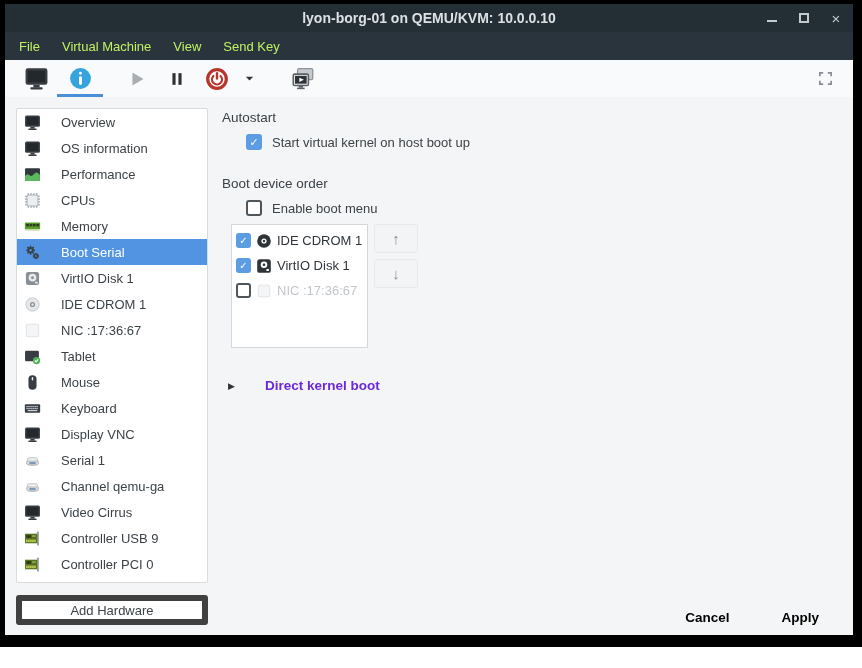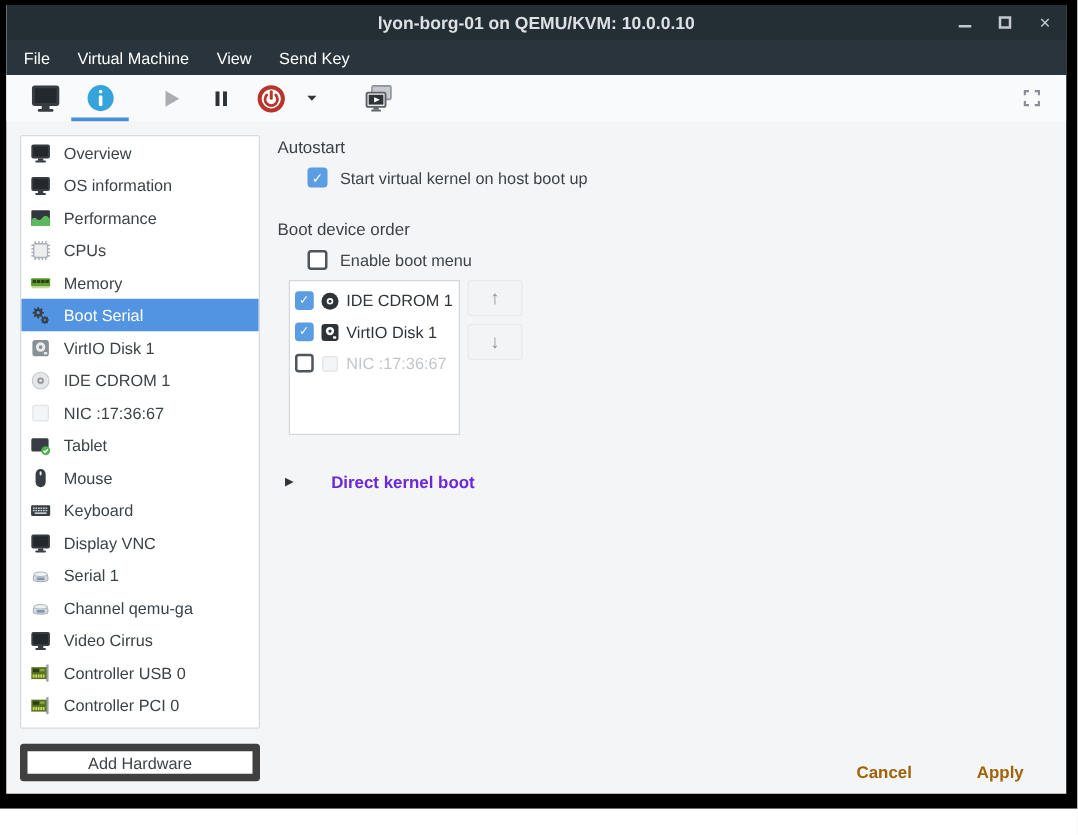--- a/index.html
+++ b/index.html
@@ -11,34 +11,34 @@
   .titlebar { flex: 0 0 28px; background: #242e35; display: flex; align-items: center; position: relative; }
   .title { flex: 1; text-align: center; color: #dde1e4; font-weight: bold; font-size: 14px; }
   .win-controls { position: absolute; right: 10px; top: 0; height: 28px; display: flex; gap: 18px; align-items: center; }
   .wc { width: 14px; height: 14px; display: flex; align-items: center; justify-content: center; color: #c3c9cd; }
   .wc-min { width: 10px; height: 2px; background: #c3c9cd; margin-top: 6px; }
   .wc-max { width: 10px; height: 10px; border: 2px solid #c3c9cd; }
   .wc-close { font-size: 15px; line-height: 1; }
 
   
   .menubar { flex: 0 0 28px; background: #2a343c; display: flex; align-items: center; padding-left: 6px; }
-  .menu-item { color: #ffffff; font-size: 13px; padding: 0 8px; margin-right: 6px; }
+  .menu-item { color: #bef264; font-size: 13px; padding: 0 8px; margin-right: 6px; }
 
   
   .toolbar { flex: 0 0 37px; background: #f9fafb; display: flex; align-items: center; padding: 0 10px; }
   .tb-btn { height: 37px; display: flex; align-items: center; justify-content: center; border-bottom: 3px solid transparent; padding-top: 3px; }
   .tb-btn svg { display: block; }
   .tb-btn.active { border-bottom-color: #4a90d9; }
   .tb-spacer { flex: 1; }
 
   
   .content { flex: 1; display: flex; min-height: 0; }
   .sidebar { flex: 0 0 203px; display: flex; flex-direction: column; padding: 11px 0 10px 11px; }
   .hw-list { background: #fff; border: 1px solid #d8dbde; border-radius: 2px; flex: 1; overflow: hidden; }
-  .hw-item { height: 26px; display: flex; align-items: center; padding-left: 7px; gap: 10px; font-size: 13px; color: #3c4348; white-space: nowrap; }
+  .hw-item { height: 26px; display: flex; align-items: center; padding-left: 7px; gap: 20px; font-size: 13px; color: #3c4348; white-space: nowrap; }
   .hw-item.selected { background: #5294e2; color: #fff; }
   .hw-icon { width: 17px; height: 17px; flex: 0 0 17px; }
   .hw-icon svg { width: 100%; height: 100%; display: block; }
   .add-hw { margin-top: 12px; height: 30px; flex: 0 0 30px; background: #fff; border: 6px solid #404040; border-radius: 3px; font-size: 13px; color: #3c4348; display: flex; align-items: center; justify-content: center; }
 
   .main { flex: 1; position: relative; padding: 13px 0 0 14px; }
   .section-heading { font-size: 13.5px; font-weight: normal; color: #3a4147; }
   .check-row { display: flex; align-items: center; gap: 10px; margin: 9px 0 0 24px; font-size: 13px; color: #3c4348; }
   .checkbox { width: 16px; height: 16px; border-radius: 3px; display: flex; align-items: center; justify-content: center; flex: 0 0 16px; }
   .checkbox.checked { background: #5b9ce2; color: #fff; font-size: 11px; font-weight: bold; }
@@ -51,21 +51,21 @@
   .boot-icon { width: 16px; height: 16px; flex: 0 0 16px; }
   .boot-icon svg { width: 100%; height: 100%; display: block; }
   .boot-label { font-size: 13px; color: #2f353a; white-space: nowrap; }
   .boot-row.disabled .boot-label { color: #c2c6ca; }
   .move-col { display: flex; flex-direction: column; gap: 6px; margin-left: 6px; }
   .move-btn { width: 44px; height: 29px; background: #f3f4f6; border: 1px solid #e7e9eb; border-radius: 3px; color: #8b9196; font-size: 15px; display: flex; align-items: center; justify-content: center; }
   .expander { display: flex; align-items: center; gap: 9px; margin: 30px 0 0 6px; }
   .expander-arrow { font-size: 9px; color: #2f353a; }
   .expander-label { font-size: 13.5px; font-weight: bold; color: #6d28d9; margin-left: 21px; }
   .footer { position: absolute; right: 34px; bottom: 10px; display: flex; gap: 52px; }
-  .btn-disabled { font-size: 13.5px; font-weight: bold; color: #a16207; }
+  .btn-disabled { font-size: 13.5px; font-weight: bold; color: #000000; }
 </style>
 </head>
 <body>
 
 <div class="frame">
   <div class="window">
 
     <div class="titlebar">
       <div class="title">lyon-borg-01 on QEMU/KVM: 10.0.0.10</div>
       <div class="win-controls">
@@ -355,21 +355,21 @@
                   <rect x="7.6" y="4.8" width="3.4" height="1.8" fill="#8ea44a"></rect>
                   <g fill="#c9d45a">
                     <rect x="2" y="9" width="1.4" height="2.4"></rect>
                     <rect x="3.9" y="9" width="1.4" height="2.4"></rect>
                     <rect x="5.8" y="9" width="1.4" height="2.4"></rect>
                     <rect x="7.7" y="9" width="1.4" height="2.4"></rect>
                     <rect x="9.6" y="9" width="1.4" height="2.4"></rect>
                   </g>
                 </svg>
               </span>
-              <span>Controller USB 0</span>
+              <span>Controller USB 9</span>
             </div>
             <div class="hw-item">
               <span class="hw-icon">
                 <svg viewBox="0 0 16 16">
                   <rect x="12.2" y="1.5" width="1.8" height="13" rx="0.5" fill="#9aa1a7"></rect>
                   <rect x="1" y="3.5" width="11.5" height="9" fill="#57731f"></rect>
                   <rect x="2.2" y="4.8" width="4.5" height="2.6" fill="#2e3b14"></rect>
                   <rect x="7.6" y="4.8" width="3.4" height="1.8" fill="#8ea44a"></rect>
                   <g fill="#c9d45a">
                     <rect x="2" y="9" width="1.4" height="2.4"></rect>

